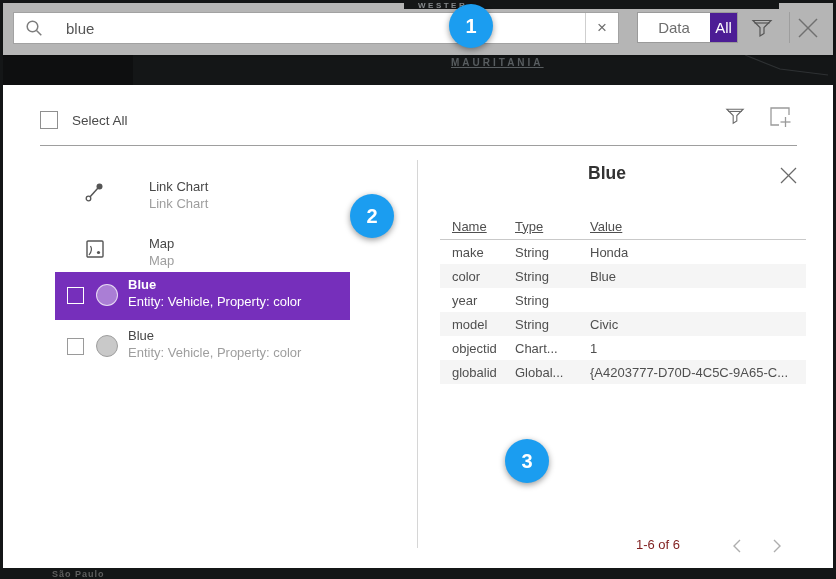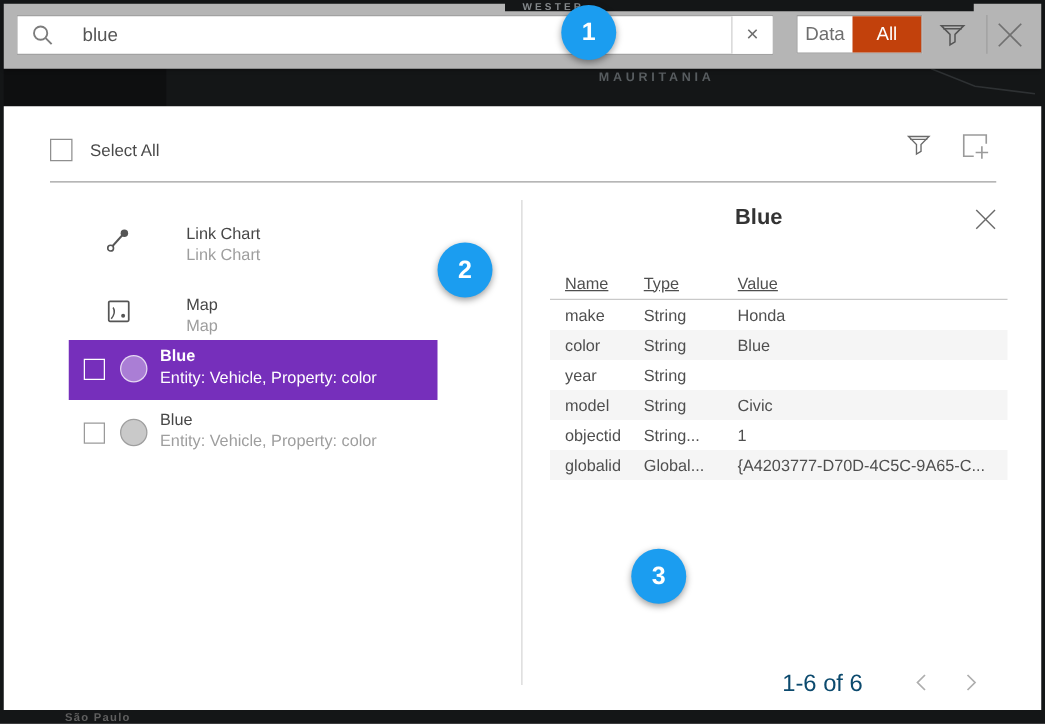--- a/index.html
+++ b/index.html
@@ -3,40 +3,40 @@
 <meta charset="utf-8">
 <style>
   * { margin:0; padding:0; box-sizing:border-box; }
   body { font-family:"Liberation Sans", sans-serif; background:#444; }
   #app { position:relative; width:836px; height:579px; background:#141617; overflow:hidden; }
 
   
   .map-blob { position:absolute; left:3px; top:55px; width:130px; height:30px; background:#0e0f10; }
   .map-label { position:absolute; color:#585d60; font-weight:bold; letter-spacing:3px; }
   .lbl-top { left:418px; top:0px; font-size:8px; color:#84888b; letter-spacing:2.5px; }
-  .lbl-country { left:479px; top:57px; font-size:10px; }
+  .lbl-country { left:451px; top:57px; font-size:10px;text-decoration:underline; }
   .lbl-city { left:52px; top:569px; font-size:9px; color:#5f5f5f; letter-spacing:1px; }
   .map-line { position:absolute; left:740px; top:55px; }
 
   
   .toolbar { position:absolute; left:3px; top:3px; width:830px; height:52px; background:#b5b5b5;
              box-shadow:0 1px 3px rgba(0,0,0,.35); }
   .notch { position:absolute; left:404px; top:0px; width:375px; height:9px; background:#141617; overflow:hidden; }
   .searchwrap { position:absolute; left:10px; top:9px; width:606px; height:32px; background:#fff;
                 border:1px solid #a2a2a2; display:flex; align-items:stretch; }
   .searchwrap input { flex:1; border:none; outline:none; font-family:"Liberation Sans",sans-serif;
                       font-size:15px; color:#555; padding-left:12px; background:transparent; }
   .sicon { width:40px; display:flex; align-items:center; justify-content:center; }
   .clearbtn { width:33px; border-left:1px solid #cfcfcf; display:flex; align-items:center; justify-content:center;
               font-size:17px; color:#6f6f6f; cursor:pointer; background:#fff; }
   .seg { position:absolute; left:634px; top:9px; width:101px; height:31px; background:#fff;
          border:1px solid #9a9a9a; display:flex; }
   .seg-opt { display:flex; align-items:center; justify-content:center; font-size:15px; cursor:pointer; }
   .seg-data { flex:1; color:#6e6e6e; }
-  .seg-all  { width:55px; background:#c2410c; color:#fff; }
+  .seg-all  { width:27px; background:#4c1d95; color:#fff; }
   .tb-icon { position:absolute; width:28px; height:28px; display:flex; align-items:center; justify-content:center; cursor:pointer; }
   .tb-filter { left:745px; top:11px; }
   .tb-div { position:absolute; left:786px; top:9px; width:1px; height:31px; background:#9e9e9e; }
   .tb-close { left:791px; top:11px; }
 
   
   .callout { position:absolute; width:44px; height:44px; border-radius:50%; background:#1b9df0; color:#fff;
              font-size:20px; font-weight:bold; display:flex; align-items:center; justify-content:center;
              box-shadow:0 2px 6px rgba(0,0,0,.4); z-index:30; }
   .co1 { left:449px; top:4px; }
@@ -77,21 +77,21 @@
              font-size:17.5px; font-weight:600; color:#333; }
   .d-close { position:absolute; left:773px; top:78px; width:24px; height:24px; display:flex;
              align-items:center; justify-content:center; cursor:pointer; }
   .dtable { position:absolute; left:437px; top:128px; width:366px; font-size:13px; color:#4f4f4f; }
   .trow { display:flex; height:24px; align-items:center; }
   .thead { border-bottom:1px solid #c9c9c9; height:27px;text-decoration:underline; }
   .c1 { width:75px; padding-left:12px; }
   .c2 { width:75px; }
   .c3 { flex:1; white-space:nowrap; overflow:hidden; }
   .shade { background:#f5f5f5; }
-  .pag-lbl { position:absolute; left:610px; top:452px; width:90px; text-align:center; font-size:19px; color:#0c4a6e; }
+  .pag-lbl { position:absolute; left:610px; top:452px; width:90px; text-align:center; font-size:13px; color:#7f1d1d; }
   .pag-btn { position:absolute; top:449px; width:24px; height:24px; display:flex; align-items:center;
              justify-content:center; cursor:pointer; }
   .pag-prev { left:722px; }
   .pag-next { left:762px; }
 
   svg { display:block; }
 </style>
 </head>
 <body>
 
@@ -228,21 +228,21 @@
         <div class="c1">year</div>
         <div class="c2">String</div>
       </div>
       <div class="trow shade">
         <div class="c1">model</div>
         <div class="c2">String</div>
         <div class="c3">Civic</div>
       </div>
       <div class="trow">
         <div class="c1">objectid</div>
-        <div class="c2">String...</div>
+        <div class="c2">Chart...</div>
         <div class="c3">1</div>
       </div>
       <div class="trow shade">
         <div class="c1">globalid</div>
         <div class="c2">Global...</div>
         <div class="c3">{A4203777-D70D-4C5C-9A65-C...</div>
       </div>
     </div>
 
     <div class="pag-lbl">1-6 of 6</div>

